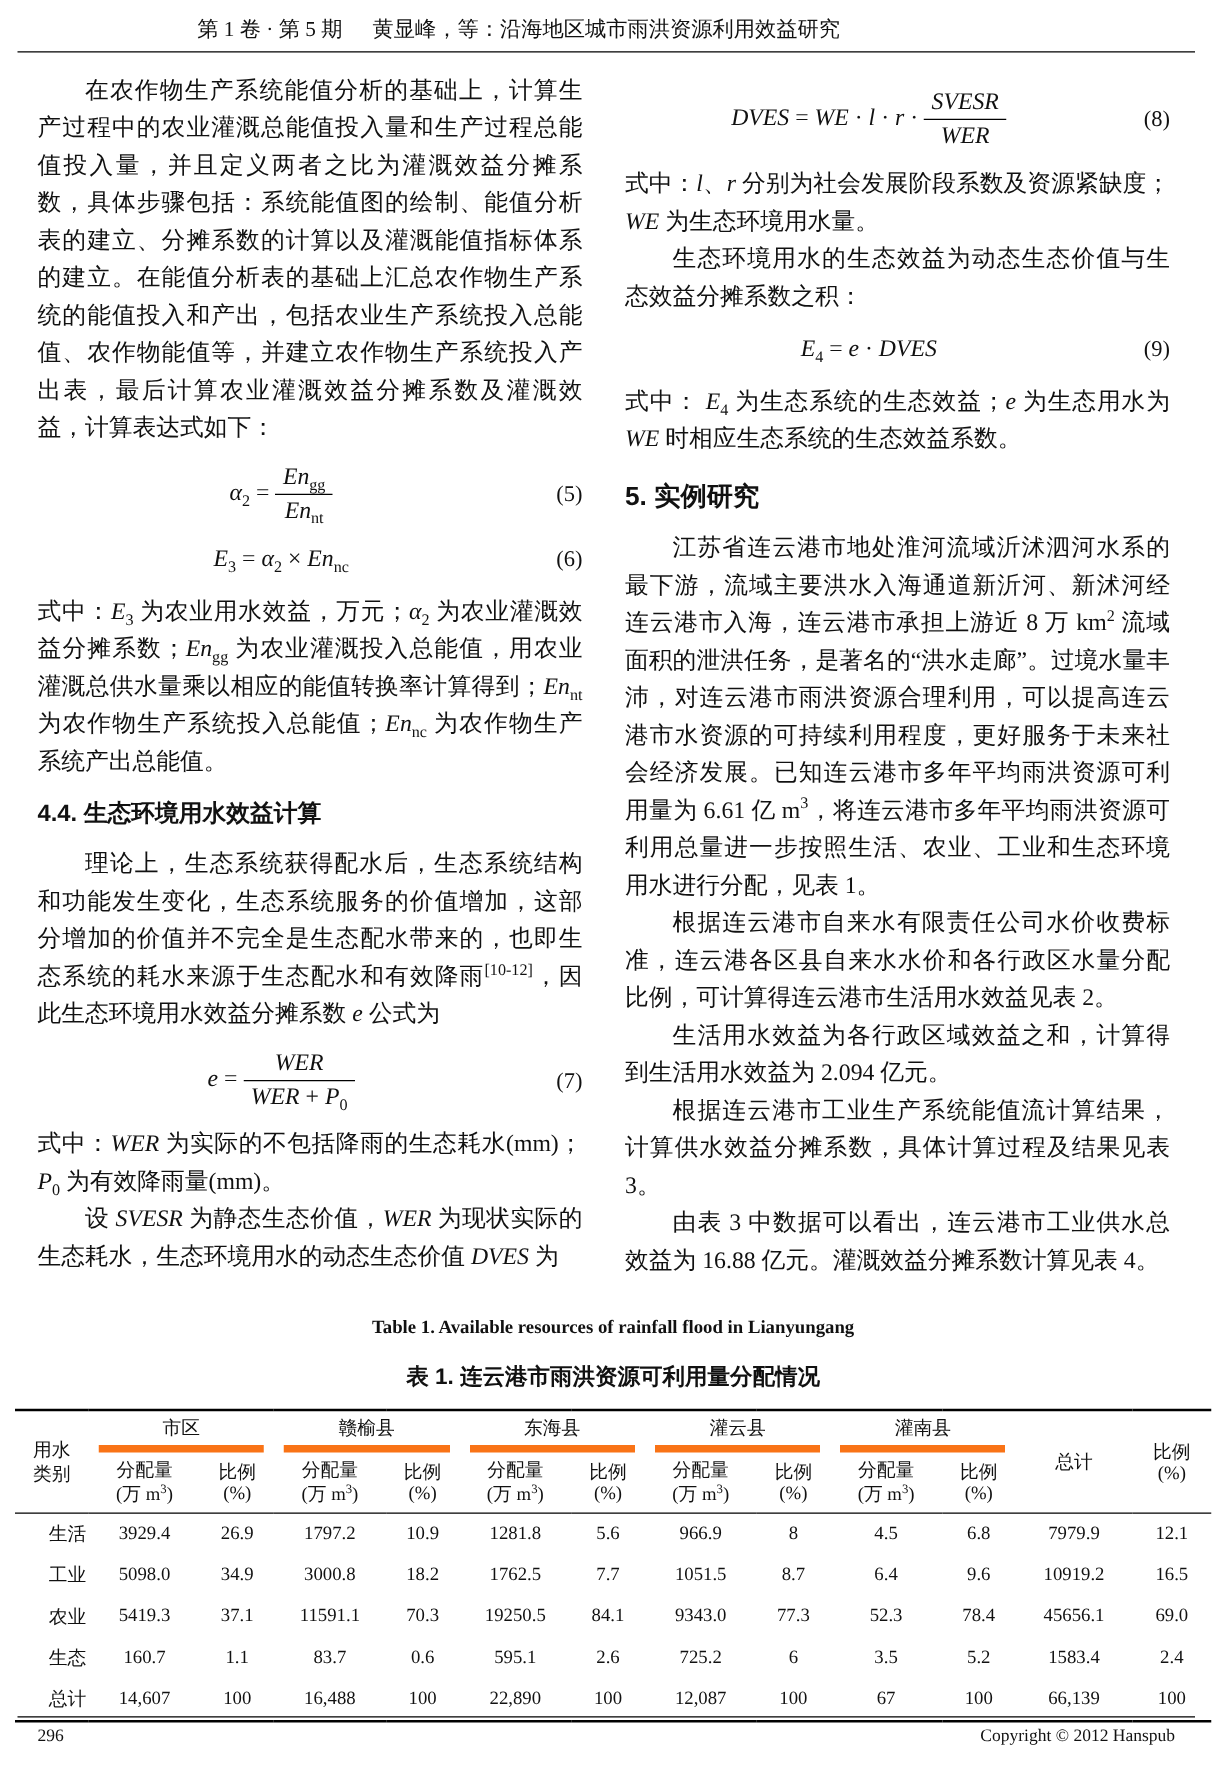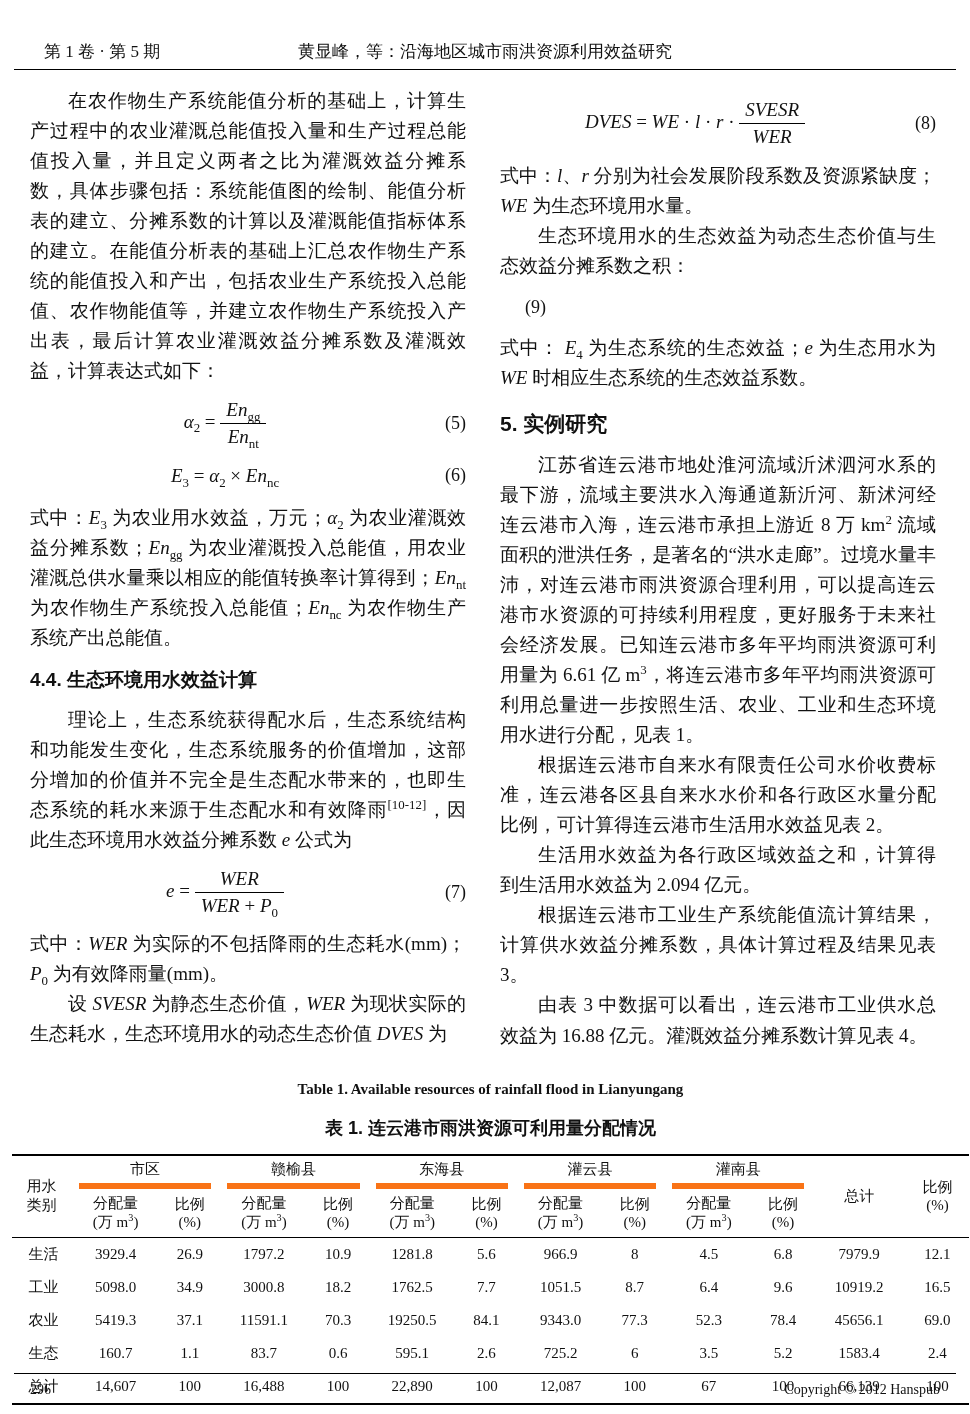--- a/index.html
+++ b/index.html
@@ -7,21 +7,21 @@
   body {
     width:970px; height:1414px; position:relative; overflow:hidden;
     font-family:"Liberation Serif","DejaVu Serif",serif; color:#111;
   }
   
   .header {
     display:flex; align-items:baseline;
     padding:12px 30px 6px 30px; font-size:17px;
     border-bottom:1px solid #000; margin:0 14px;
   }
-  .header-left { width:230px; text-align:left;margin-top:28px; }
+  .header-left { width:230px; text-align:right; }
   .header-center { flex:1; text-align:center; }
   .header-right { width:230px; }
   
   .columns { display:flex; gap:34px; padding:16px 30px 0 30px; }
   .col { width:436px; font-size:19px; line-height:1.58; text-align:justify; }
   p.para { text-indent:2em; }
   p.para-flush { text-indent:0; }
   h3.sec {
     font-size:19px; font-weight:bold; margin:12px 0 10px 0; text-align:left;
     font-family:"Liberation Sans","DejaVu Sans",sans-serif;
@@ -51,21 +51,21 @@
   }
   table.paper-table thead { border-bottom:1px solid #000; }
   table.paper-table th, table.paper-table td {
     font-weight:normal; text-align:center; vertical-align:middle; padding:5px 2px;
   }
   table.paper-table th.group { padding:4px 0 0 0; }
   table.paper-table th.group span {
     display:block; border-bottom:6px solid #f97316; padding-bottom:4px; margin:0 8px;
   }
   table.paper-table td.row-label, table.paper-table th.corner { text-align:center; }
-  table.paper-table td.row-label { text-align:center; padding-left:6px; }
+  table.paper-table td.row-label { text-align:right; padding-left:6px; }
   table.paper-table tbody td { padding:7px 2px; }
   
   .footer {
     position:absolute; left:14px; right:14px; bottom:16px;
     border-top:1px solid #000; padding:8px 16px 0 16px;
     display:flex; justify-content:space-between; font-size:14px;
   }
 </style>
 </head>
 <body>
@@ -108,20 +108,21 @@
   <div class="col">
     <div class="eq">
       <span class="eq-body"><i>DVES</i> = <i>WE</i> · <i>l</i> · <i>r</i> · <span class="frac"><span class="num"><i>SVESR</i></span><span class="den"><i>WER</i></span></span></span>
       <span class="eq-num">(8)</span>
     </div>
 
     <p class="para-flush">式中：<i>l</i>、<i>r</i> 分别为社会发展阶段系数及资源紧缺度；<i>WE</i> 为生态环境用水量。</p>
     <p class="para">生态环境用水的生态效益为动态生态价值与生态效益分摊系数之积：</p>
 
     <div class="eq">
+      <span class="eq-body"><i>E</i><sub>4</sub> = <i>e</i> · <i>DVES</i></span>
       <span class="eq-num">(9)</span>
     </div>
 
     <p class="para-flush">式中： <i>E</i><sub>4</sub> 为生态系统的生态效益；<i>e</i> 为生态用水为 <i>WE</i> 时相应生态系统的生态效益系数。</p>
 
     <h2 class="sec">5. 实例研究</h2>
 
     <p class="para">江苏省连云港市地处淮河流域沂沭泗河水系的最下游，流域主要洪水入海通道新沂河、新沭河经连云港市入海，连云港市承担上游近 8 万 km<sup>2</sup> 流域面积的泄洪任务，是著名的“洪水走廊”。过境水量丰沛，对连云港市雨洪资源合理利用，可以提高连云港市水资源的可持续利用程度，更好服务于未来社会经济发展。已知连云港市多年平均雨洪资源可利用量为 6.61 亿 m<sup>3</sup>，将连云港市多年平均雨洪资源可利用总量进一步按照生活、农业、工业和生态环境用水进行分配，见表 1。</p>
     <p class="para">根据连云港市自来水有限责任公司水价收费标准，连云港各区县自来水水价和各行政区水量分配比例，可计算得连云港市生活用水效益见表 2。</p>
     <p class="para">生活用水效益为各行政区域效益之和，计算得到生活用水效益为 2.094 亿元。</p>

